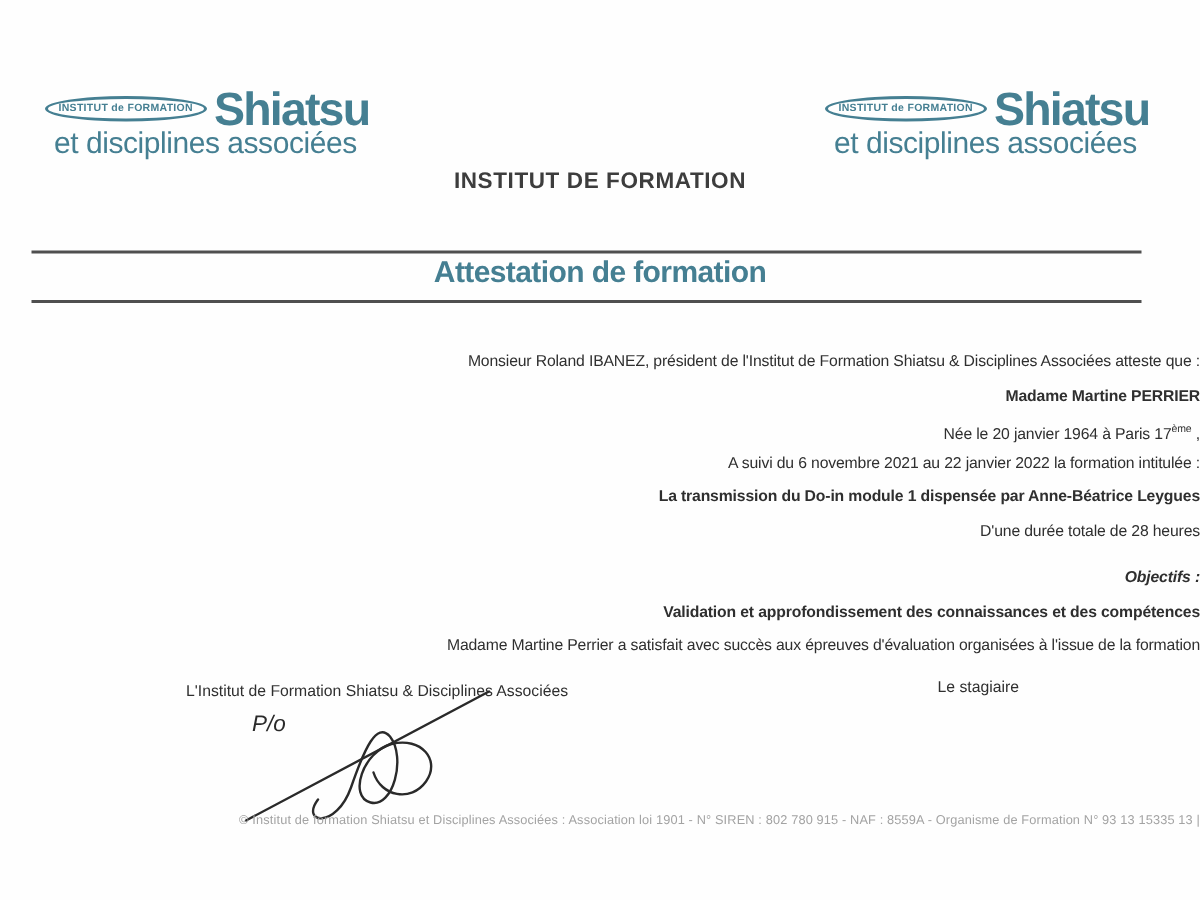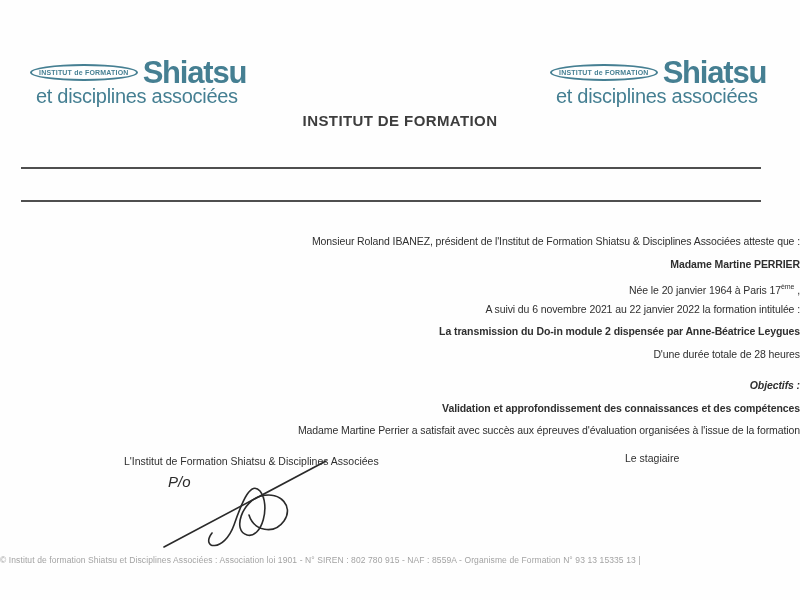--- a/index.html
+++ b/index.html
@@ -40,21 +40,21 @@
   .bold{font-weight:bold;}
   .objectives-label{font-style:italic;font-weight:bold;margin-top:9px;}
   sup{font-size:7px;vertical-align:super;}
 
   
   .sign-institute{position:absolute;top:455px;left:124px;font-size:10.5px;color:var(--body);}
   .sign-trainee{position:absolute;top:452px;left:625px;font-size:10.5px;color:var(--body);}
   .signature{position:absolute;top:455px;left:150px;}
 
   
-  .footer{position:absolute;top:555px;left:0;width:100%;text-align:left;
+  .footer{position:absolute;top:541px;left:0;width:100%;text-align:right;
     font-size:8.5px;color:var(--footer);letter-spacing:.1px;}
 </style>
 </head>
 <body>
 
 <div class="page">
 
   <div class="logo logo-left">
     <div class="logo-top">
       <span class="logo-badge">INSTITUT de FORMATION</span>
@@ -67,28 +67,29 @@
     <div class="logo-top">
       <span class="logo-badge">INSTITUT de FORMATION</span>
       <span class="logo-brand">Shiatsu</span>
     </div>
     <div class="logo-tagline">et disciplines associées</div>
   </div>
 
   <div class="heading">INSTITUT DE FORMATION</div>
 
   <div class="rule rule-top"></div>
+  <div class="cert-title">Attestation de formation</div>
   <div class="rule rule-bottom"></div>
 
   <div class="body-block">
     <p>Monsieur Roland IBANEZ, président de l'Institut de Formation Shiatsu &amp; Disciplines Associées atteste que :</p>
     <p class="bold">Madame Martine PERRIER</p>
     <p><span>Née le 20 janvier 1964 à Paris 17</span><sup>ème</sup><span> ,</span></p>
     <p>A suivi du 6 novembre 2021 au 22 janvier 2022 la formation intitulée :</p>
-    <p class="bold">La transmission du Do-in module 2 dispensée par Anne-Béatrice Leygues</p>
+    <p class="bold">La transmission du Do-in module 1 dispensée par Anne-Béatrice Leygues</p>
     <p>D'une durée totale de 28 heures</p>
     <p class="objectives-label">Objectifs :</p>
     <p class="bold">Validation et approfondissement des connaissances et des compétences</p>
     <p>Madame Martine Perrier a satisfait avec succès aux épreuves d'évaluation organisées à l'issue de la formation</p>
   </div>
 
   <div class="sign-institute">L'Institut de Formation Shiatsu &amp; Disciplines Associées</div>
   <div class="sign-trainee">Le stagiaire</div>
 
   <svg class="signature" width="190" height="100" viewBox="0 0 190 100">

